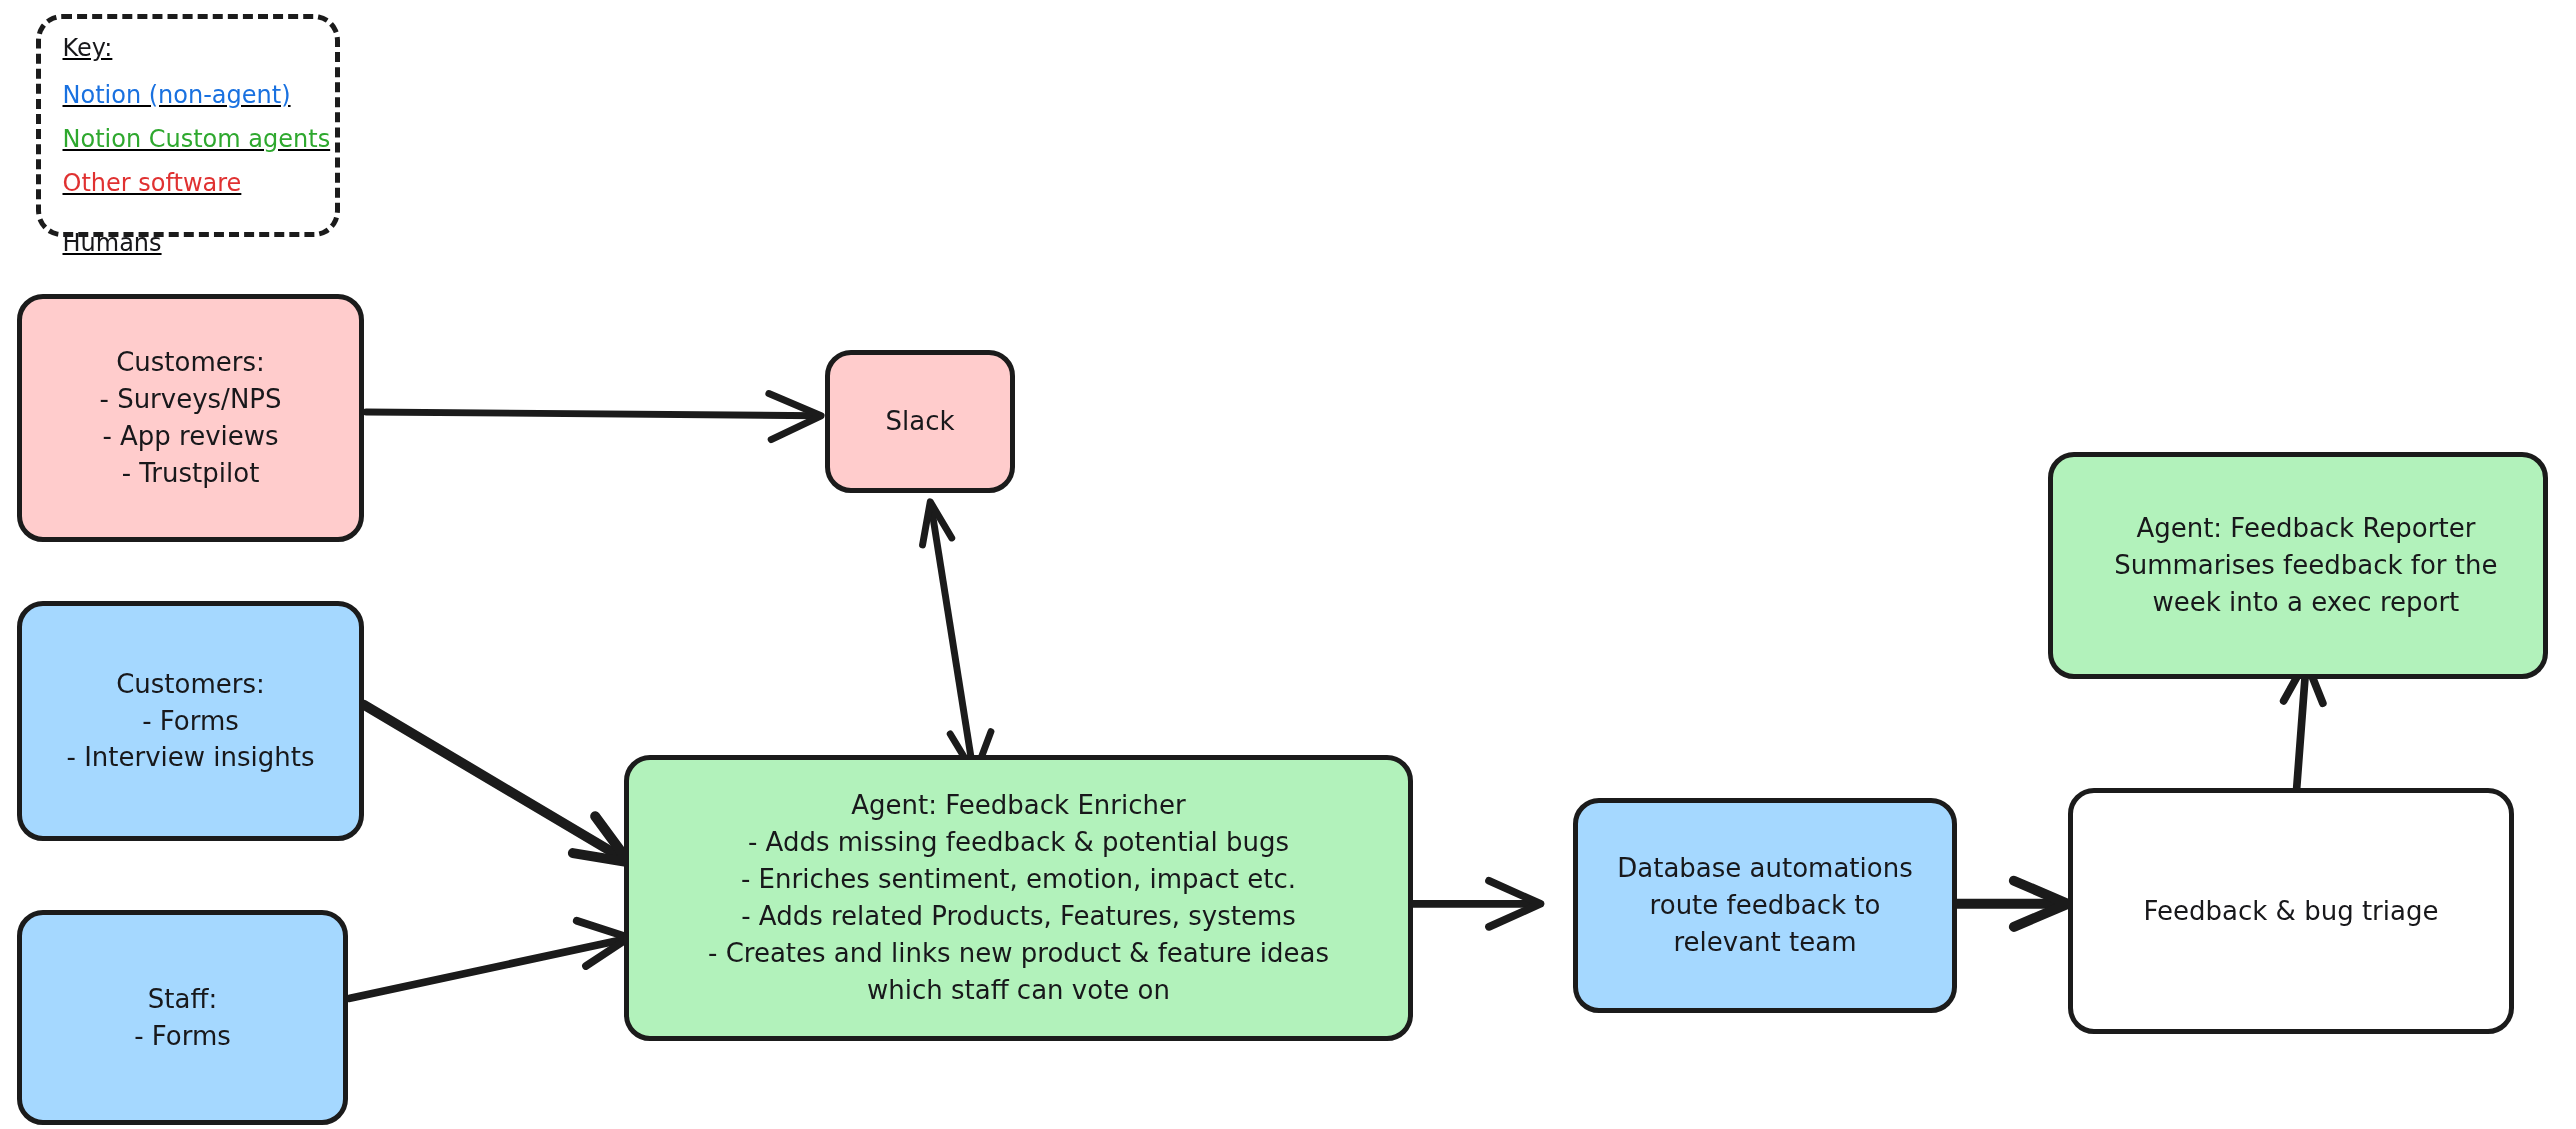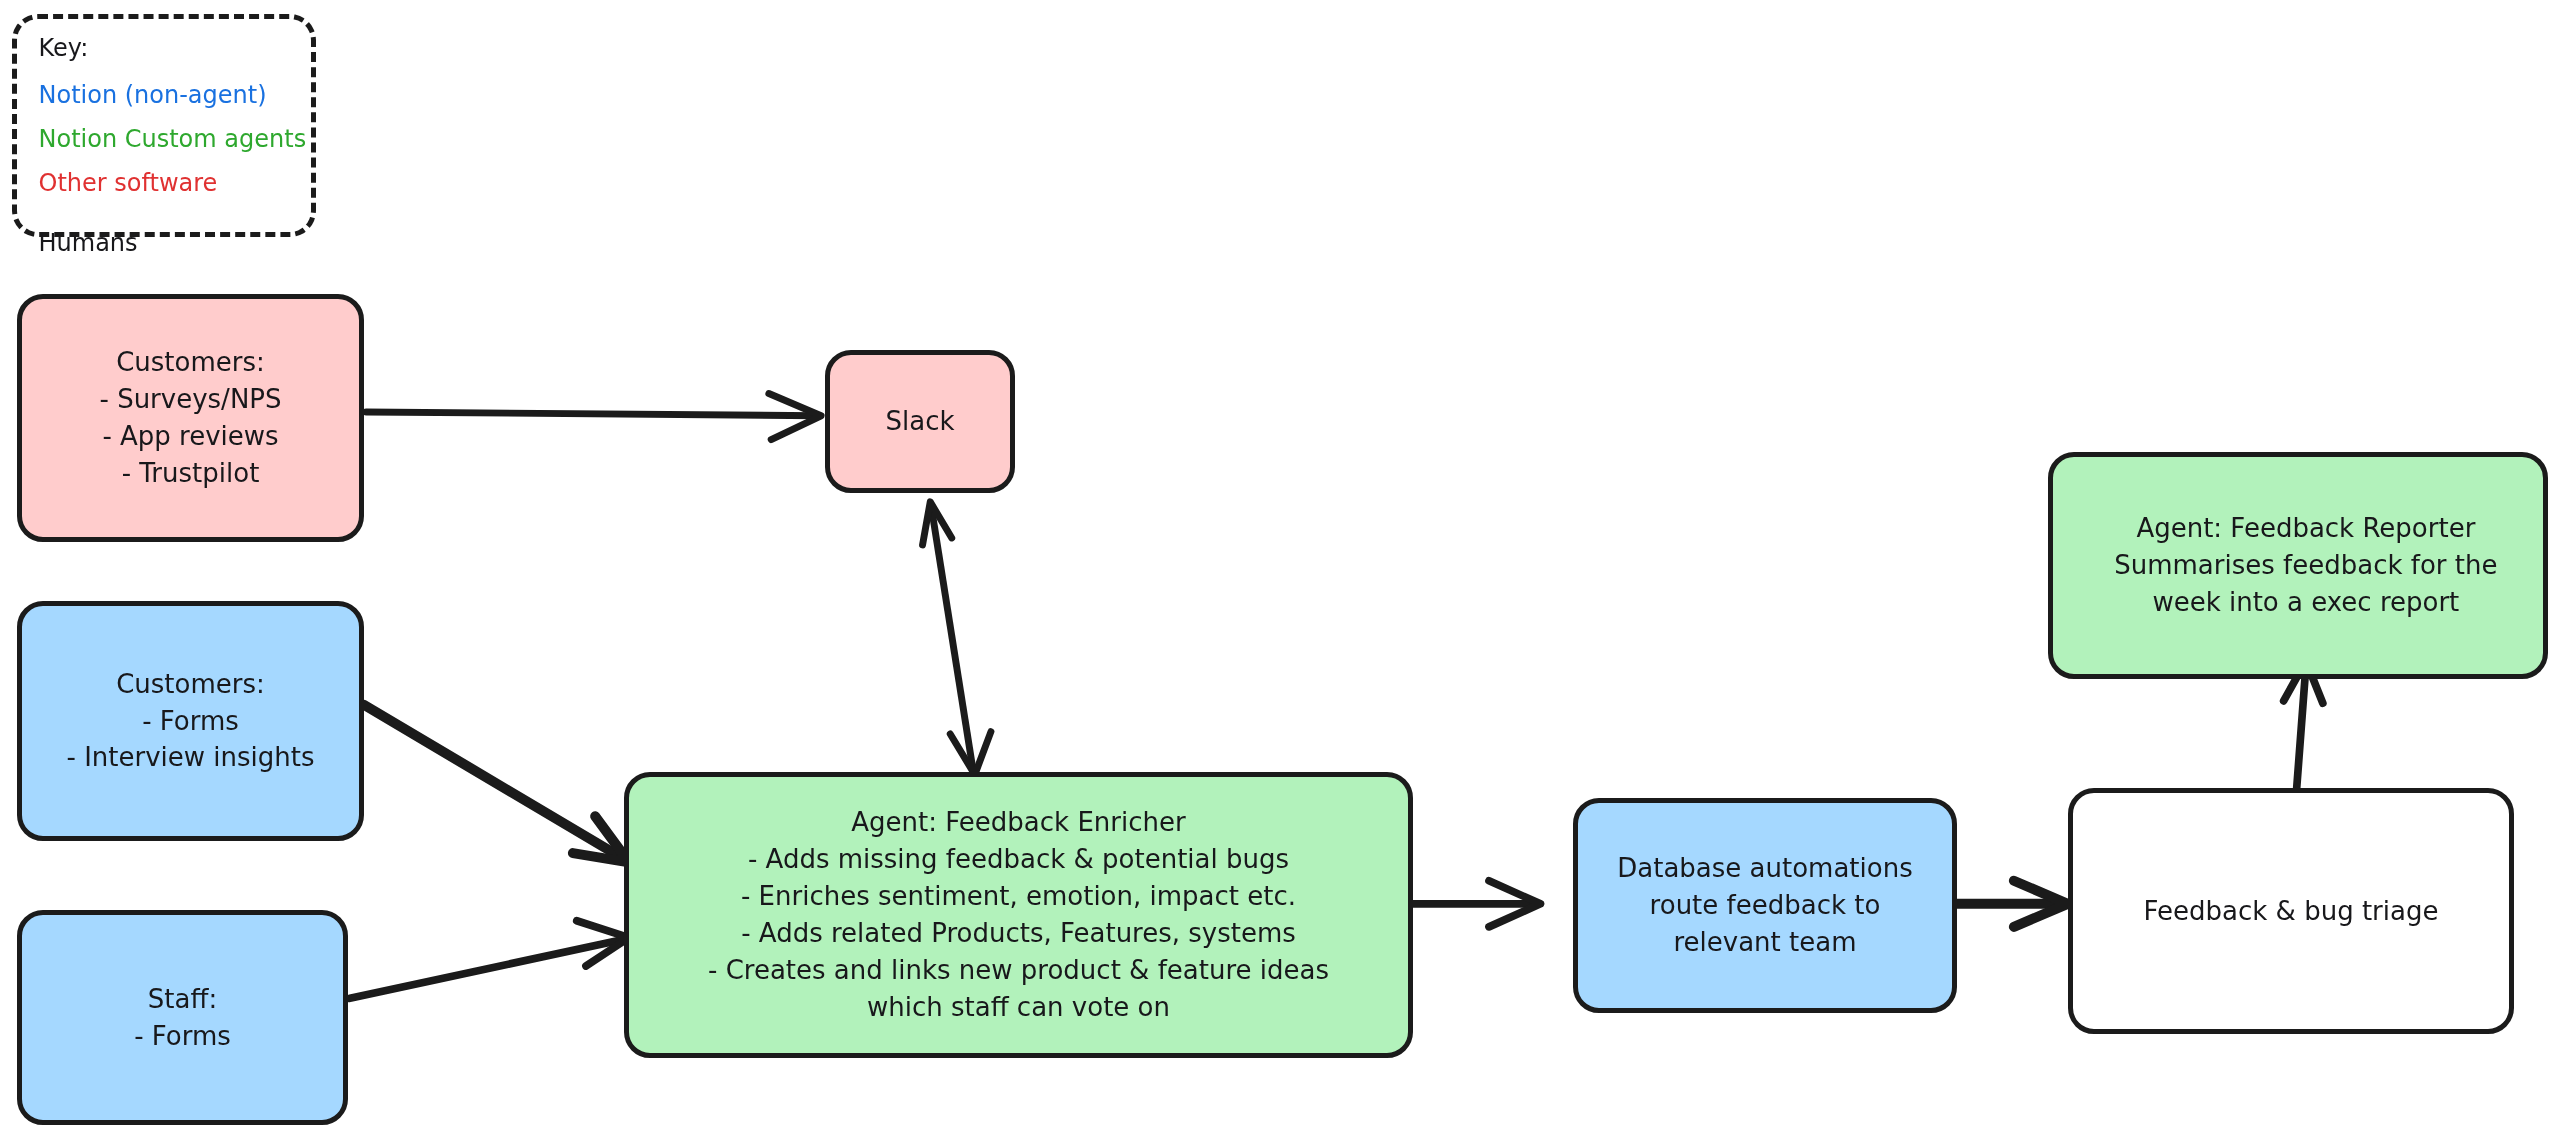--- a/index.html
+++ b/index.html
@@ -41,30 +41,31 @@
   .node .ln { display: block; white-space: nowrap; }
 
   .fill-pink  { background: #FFCCCC; }
   .fill-blue  { background: #A5D8FF; }
   .fill-green { background: #B2F2BB; }
   .fill-white { background: #ffffff; }
 
   
   #legend {
     position: absolute;
-    left: 12px;
+    left: 36px;
     top: 14px;
     width: 304px;
     height: 223px;
     box-sizing: border-box;
     border: 5.4px dashed #1b1b1b;
     border-radius: 26px;
     padding: 17px 0 0 21.5px;
     z-index: 4;
     background: #ffffff;
+    text-decoration: underline;
   }
   .legend-row {
     font-size: 24px;
     line-height: 1.0;
     margin-bottom: 20px;
     white-space: nowrap;
     font-family: "DejaVu Sans", sans-serif;
   }
   .legend-row.title { margin-bottom: 23px; color: #18181b; }
   .legend-row.last  { margin-bottom: 0; margin-top: 36px; }
@@ -166,21 +167,21 @@
     </div>
   </div>
 
   <div class="node fill-blue" style="left:17px; top:910px; width:331px; height:215px; font-size:26px;">
     <div class="inner">
       <span class="ln">Staff:</span>
       <span class="ln">- Forms</span>
     </div>
   </div>
 
-  <div class="node fill-green" style="left:624px; top:772px; width:789px; height:286px; font-size:26px;">
+  <div class="node fill-green" style="left:624px; top:755px; width:789px; height:286px; font-size:26px;">
     <div class="inner">
       <span class="ln">Agent: Feedback Enricher</span>
       <span class="ln">- Adds missing feedback &amp; potential bugs</span>
       <span class="ln">- Enriches sentiment, emotion, impact etc.</span>
       <span class="ln">- Adds related Products, Features, systems</span>
       <span class="ln">- Creates and links new product &amp; feature ideas</span>
       <span class="ln">which staff can vote on</span>
     </div>
   </div>
 

